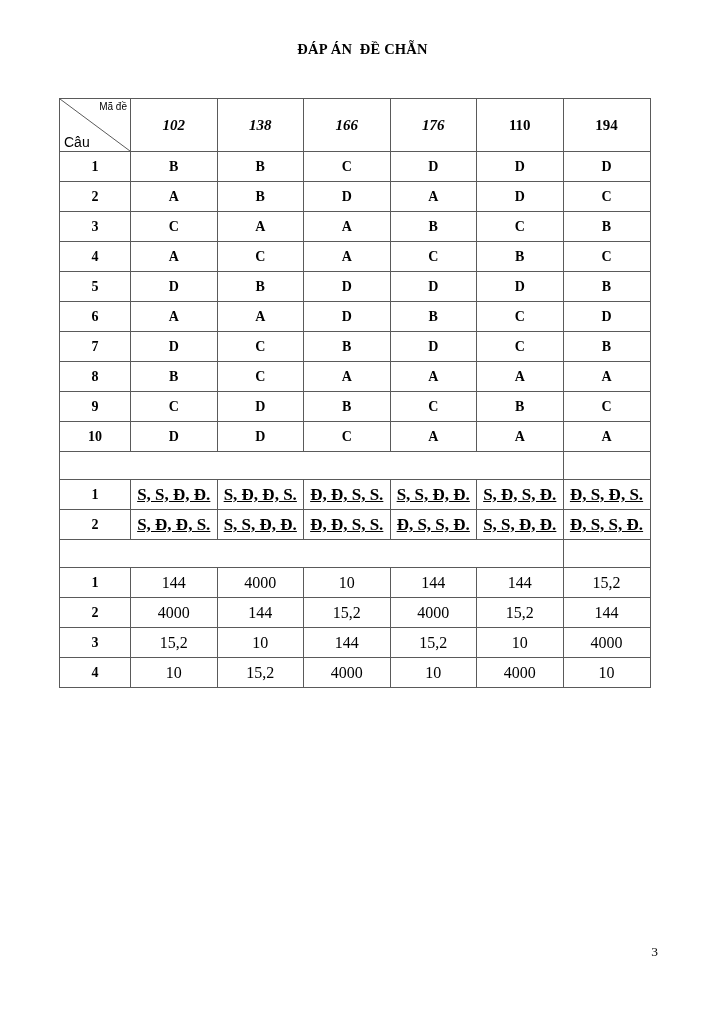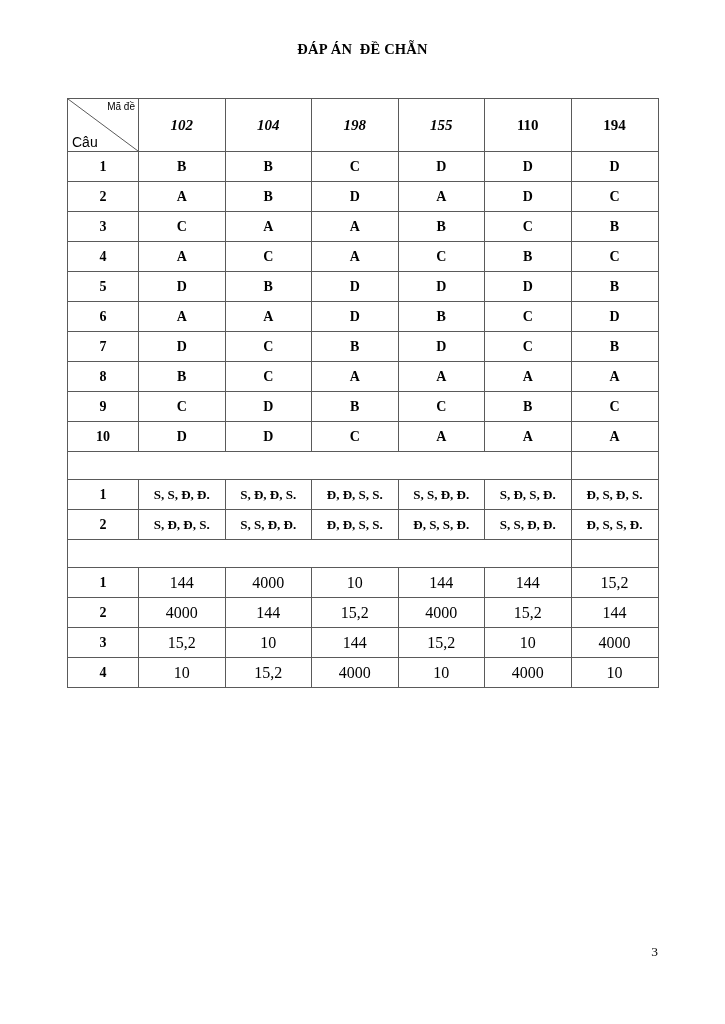--- a/index.html
+++ b/index.html
@@ -44,21 +44,21 @@
     top: 64px;
     font-family: "Liberation Serif", serif;
     font-weight: bold;
     font-style: italic;
     font-size: 14.5px;
   }
 
   
   .answer-table {
     position: absolute;
-    left: 67px;
+    left: 59px;
     top: 98px;
     width: 591px;
     border-collapse: collapse;
     table-layout: fixed;
     font-family: "Liberation Serif", serif;
     font-size: 13.5px;
   }
   .answer-table td {
     border: 1px solid #5a5a5a;
     text-align: center;
@@ -129,22 +129,23 @@
 
   
   .mc-ans {
     font-weight: bold;
     font-size: 14px;
   }
 
   
   .tf-ans {
     font-weight: bold;
-    font-size: 13px;
+    font-size: 17px;
     white-space: nowrap;
+    text-decoration: underline;
   }
 
   
   .num-ans {
     font-weight: normal;
     font-size: 16px;
   }
 
   
   .blank-row td {
@@ -184,23 +185,23 @@
           <td class="corner-cell">
             <div class="corner-inner">
               <svg class="corner-diag" viewBox="0 0 71 52" preserveAspectRatio="none">
                 <line x1="0" y1="0" x2="71" y2="52" stroke="#5a5a5a" stroke-width="1" vector-effect="non-scaling-stroke"></line>
               </svg>
               <span class="corner-ma-de">Mã đề</span>
               <span class="corner-cau">Câu</span>
             </div>
           </td>
           <td class="code-cell italic">102</td>
-          <td class="code-cell italic">104</td>
-          <td class="code-cell italic">198</td>
-          <td class="code-cell italic">155</td>
+          <td class="code-cell italic">138</td>
+          <td class="code-cell italic">166</td>
+          <td class="code-cell italic">176</td>
           <td class="code-cell">110</td>
           <td class="code-cell">194</td>
         </tr>
         <tr>
           <td class="qnum">1</td>
           <td class="mc-ans">B</td>
           <td class="mc-ans">B</td>
           <td class="mc-ans">C</td>
           <td class="mc-ans">D</td>
           <td class="mc-ans">D</td>

